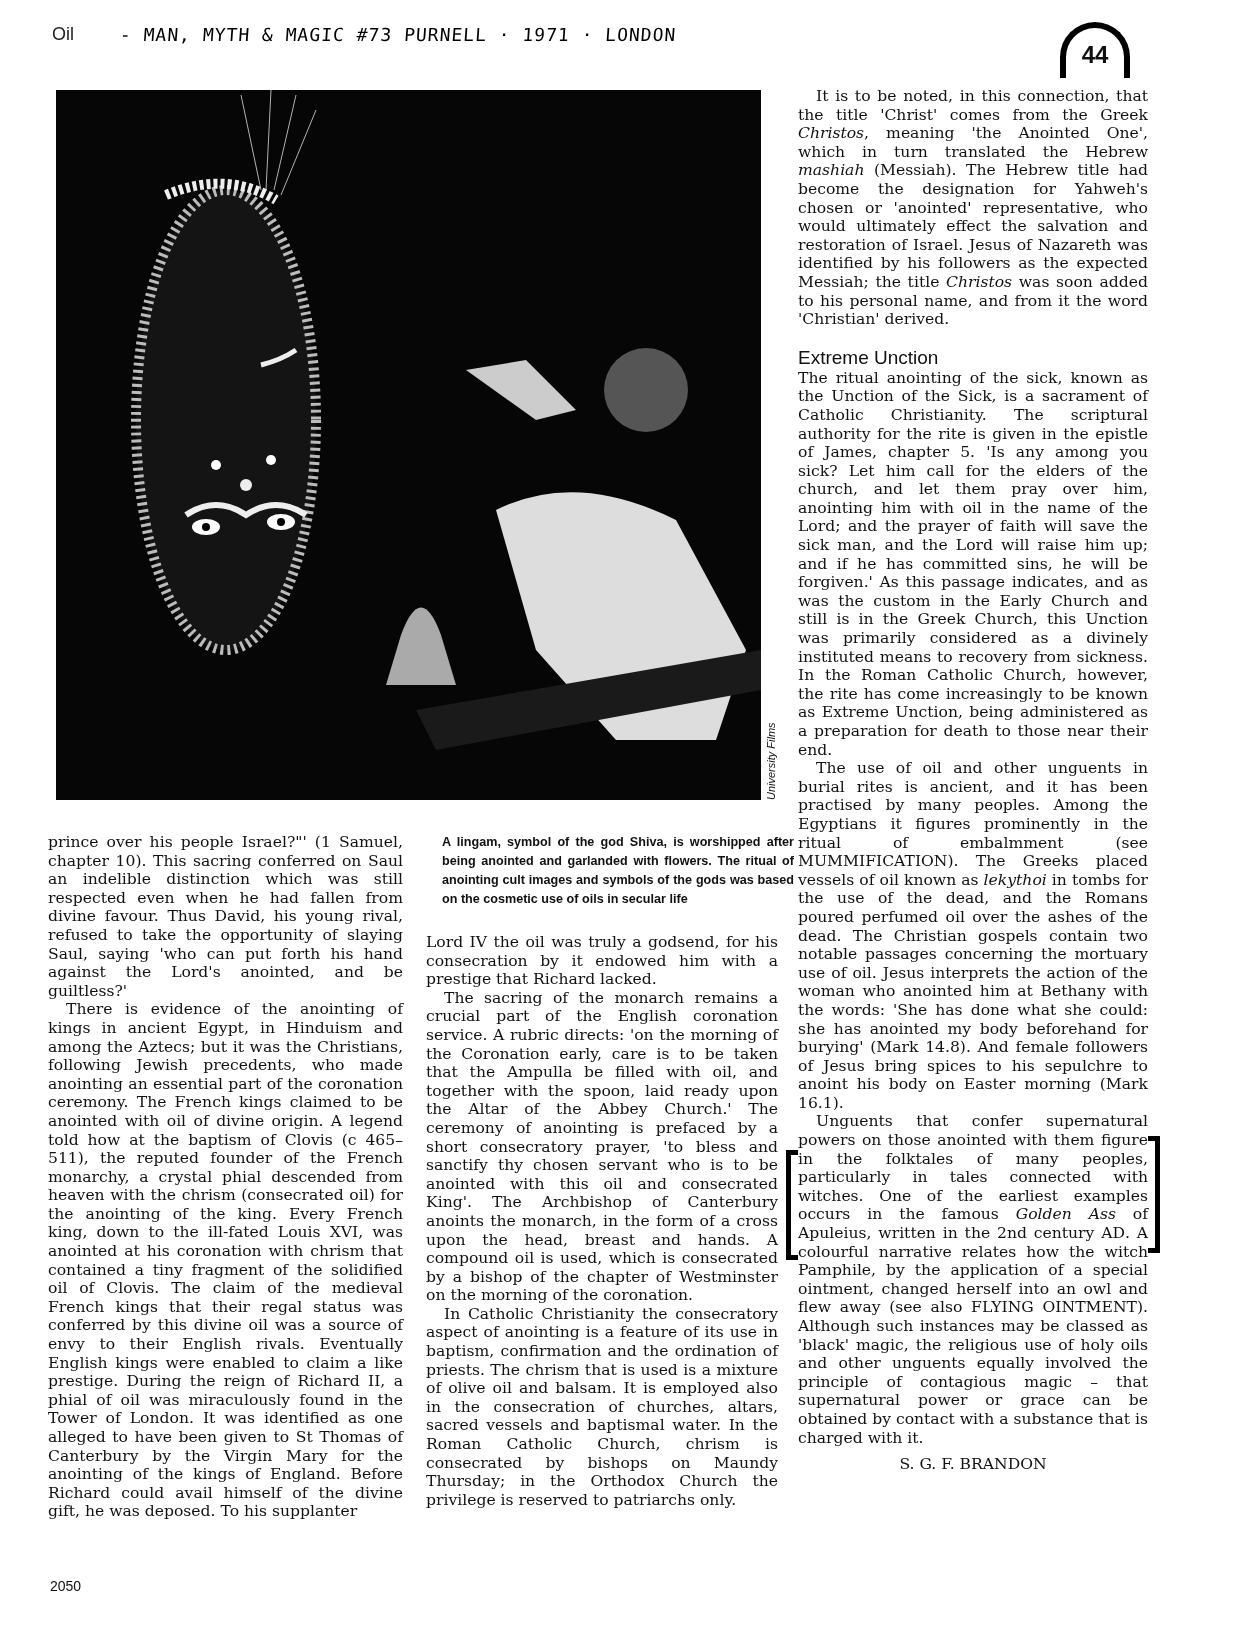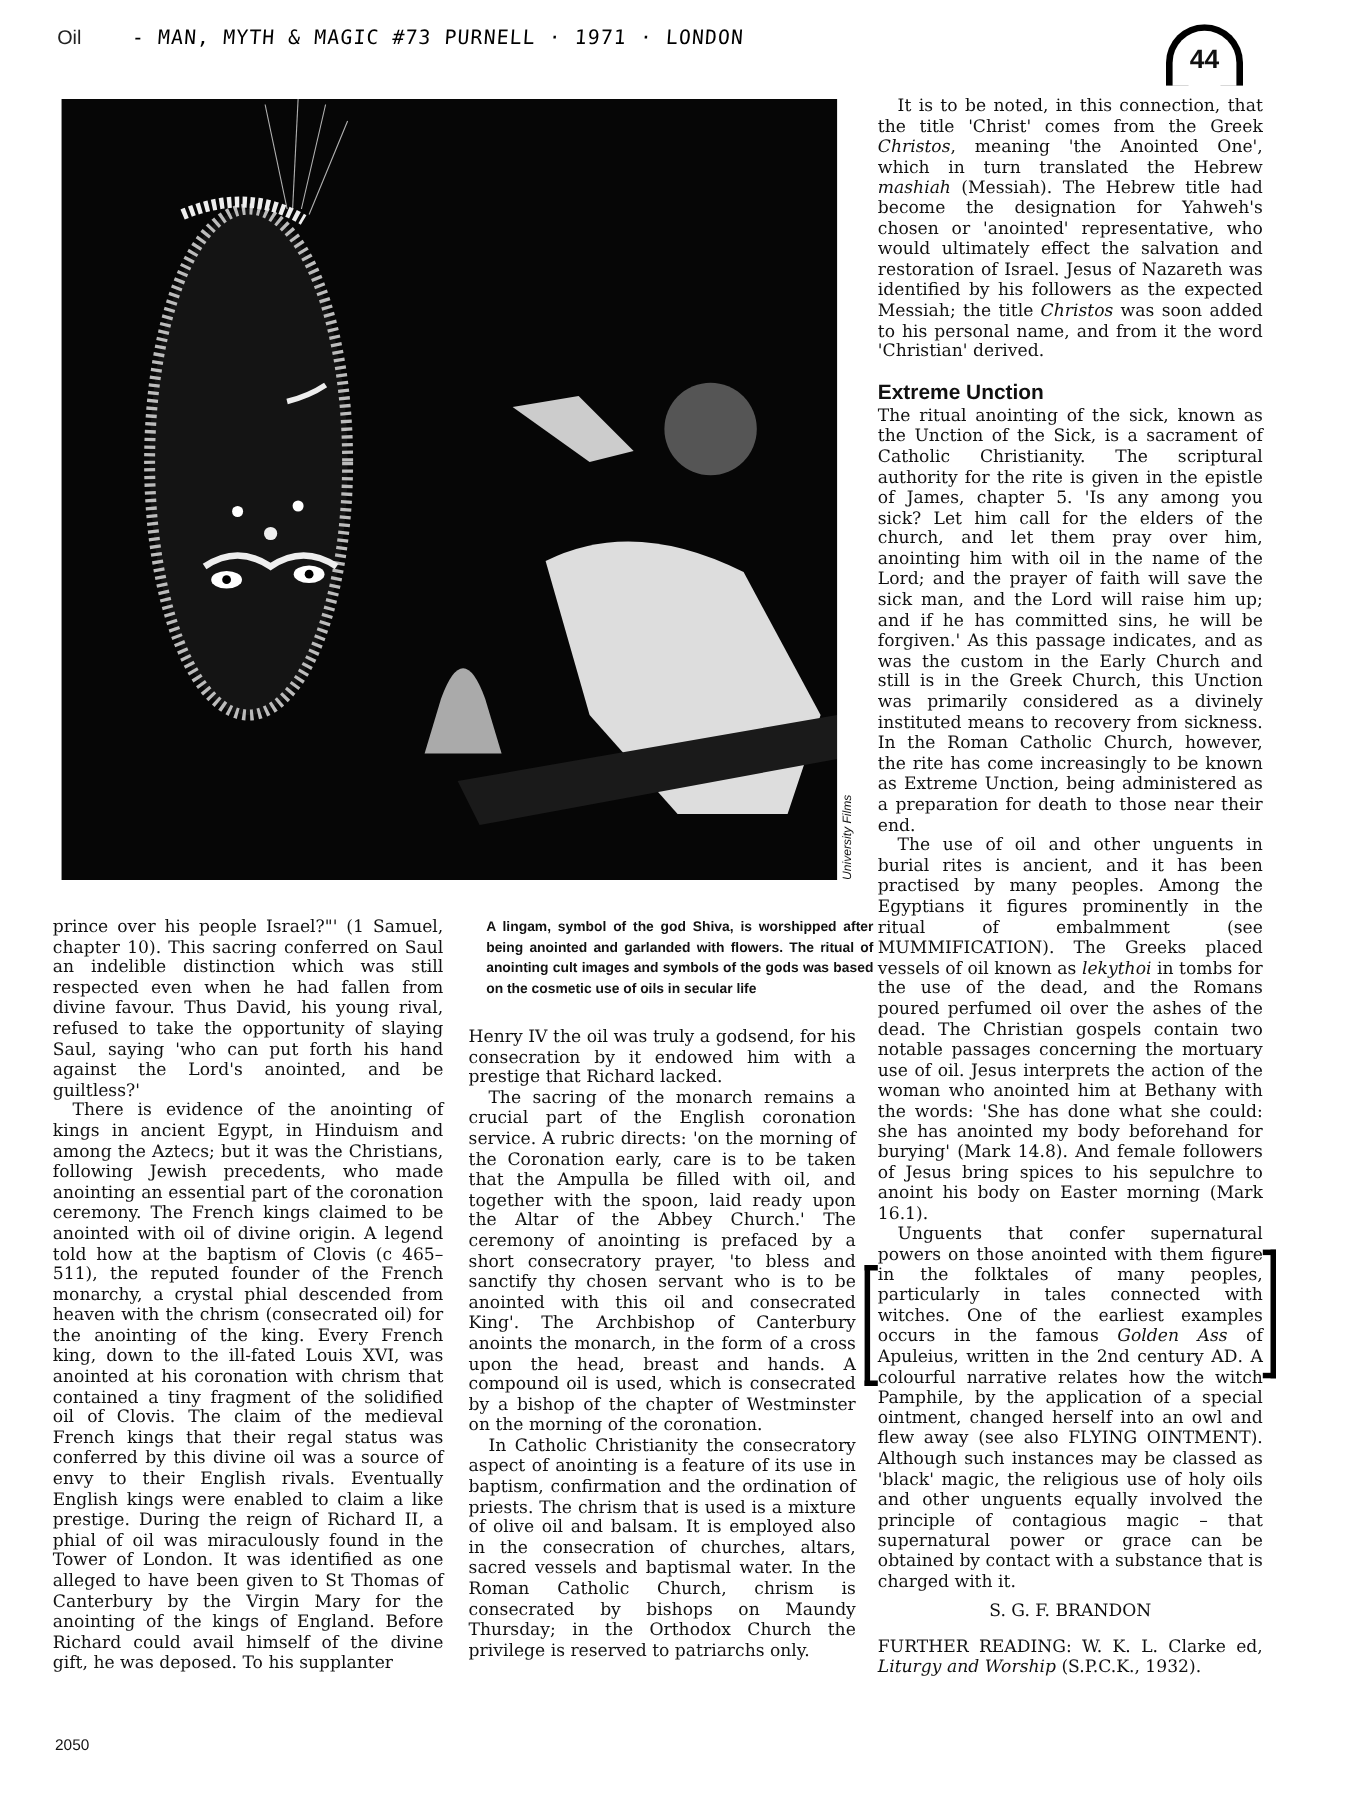--- a/index.html
+++ b/index.html
@@ -11,21 +11,21 @@
   .photo svg { width:100%; height:100%; display:block; }
   .credit { position:absolute; left:765px; top:700px; width:18px; height:100px; }
   .credit span { position:absolute; left:0; top:100px; transform:rotate(-90deg); transform-origin:0 0; font-family:"Liberation Sans",sans-serif; font-style:italic; font-size:11px; white-space:nowrap; }
   .col { position:absolute; font-size:15.6px; line-height:18.6px; text-align:justify; }
   .col p { margin:0; text-indent:0; }
   .col p.ind { text-indent:18px; }
   .c1 { left:48px; top:833px; width:355px; }
   .c2 { left:426px; top:933px; width:352px; }
   .c3 { left:798px; top:87px; width:350px; }
   .caption { position:absolute; left:426px; top:833px; width:352px; font-family:"Liberation Sans",sans-serif; font-weight:bold; font-size:12.6px; line-height:19px; text-align:justify;margin-left:16px; }
-  .heading { font-family:"Liberation Sans",sans-serif; font-weight:bold; font-size:19px; line-height:22px; margin-top:18px !important; }
+  .heading { font-family:"Liberation Sans",sans-serif; font-weight:normal; font-size:19px; line-height:22px; margin-top:18px !important; }
   .sc { font-variant:small-caps; }
   .bracket { position:absolute; border:5px solid #000; box-sizing:border-box; }
   .br-left { left:786px; top:1150px; width:12px; height:110px; border-right:none; }
   .br-right { left:1148px; top:1136px; width:12px; height:117px; border-left:none; }
   .signature { text-align:center; margin-top:8px !important; }
   .further { margin-top:14px !important; }
   .pageno { position:absolute; left:50px; top:1578px; font-family:"Liberation Sans",sans-serif; font-size:14px;text-align:center; }
 </style>
 </head>
 <body>
@@ -66,31 +66,30 @@
   </div>
 
 <div class="col c1">
   <p>prince over his people Israel?"' (1 Samuel, chapter 10). This sacring conferred on Saul an indelible distinction which was still respected even when he had fallen from divine favour. Thus David, his young rival, refused to take the opportunity of slaying Saul, saying 'who can put forth his hand against the Lord's anointed, and be guiltless?'</p>
   <p class="ind">There is evidence of the anointing of kings in ancient Egypt, in Hinduism and among the Aztecs; but it was the Christians, following Jewish precedents, who made anointing an essential part of the coronation ceremony. The French kings claimed to be anointed with oil of divine origin. A legend told how at the baptism of Clovis (c 465–511), the reputed founder of the French monarchy, a crystal phial descended from heaven with the chrism (consecrated oil) for the anointing of the king. Every French king, down to the ill-fated Louis XVI, was anointed at his coronation with chrism that contained a tiny fragment of the solidified oil of Clovis. The claim of the medieval French kings that their regal status was conferred by this divine oil was a source of envy to their English rivals. Eventually English kings were enabled to claim a like prestige. During the reign of Richard II, a phial of oil was miraculously found in the Tower of London. It was identified as one alleged to have been given to St Thomas of Canterbury by the Virgin Mary for the anointing of the kings of England. Before Richard could avail himself of the divine gift, he was deposed. To his supplanter</p>
 </div>
 
 <div class="caption">A lingam, symbol of the god Shiva, is worshipped after being anointed and garlanded with flowers. The ritual of anointing cult images and symbols of the gods was based on the cosmetic use of oils in secular life</div>
 
 <div class="col c2">
-  <p>Henry IV the oil was truly a godsend, for his consecration by it endowed him with a prestige that Richard lacked.</p>
+  <p>Lord IV the oil was truly a godsend, for his consecration by it endowed him with a prestige that Richard lacked.</p>
   <p class="ind">The sacring of the monarch remains a crucial part of the English coronation service. A rubric directs: 'on the morning of the Coronation early, care is to be taken that the Ampulla be filled with oil, and together with the spoon, laid ready upon the Altar of the Abbey Church.' The ceremony of anointing is prefaced by a short consecratory prayer, 'to bless and sanctify thy chosen servant who is to be anointed with this oil and consecrated King'. The Archbishop of Canterbury anoints the monarch, in the form of a cross upon the head, breast and hands. A compound oil is used, which is consecrated by a bishop of the chapter of Westminster on the morning of the coronation.</p>
   <p class="ind">In Catholic Christianity the consecratory aspect of anointing is a feature of its use in baptism, confirmation and the ordination of priests. The chrism that is used is a mixture of olive oil and balsam. It is employed also in the consecration of churches, altars, sacred vessels and baptismal water. In the Roman Catholic Church, chrism is consecrated by bishops on Maundy Thursday; in the Orthodox Church the privilege is reserved to patriarchs only.</p>
 </div>
 
 <div class="col c3">
   <p class="ind"><span>It is to be noted, in this connection, that the title 'Christ' comes from the Greek </span><i>Christos</i><span>, meaning 'the Anointed One', which in turn translated the Hebrew </span><i>mashiah</i><span> (Messiah). The Hebrew title had become the designation for Yahweh's chosen or 'anointed' representative, who would ultimately effect the salvation and restoration of Israel. Jesus of Nazareth was identified by his followers as the expected Messiah; the title </span><i>Christos</i><span> was soon added to his personal name, and from it the word 'Christian' derived.</span></p>
   <p class="heading">Extreme Unction</p>
   <p>The ritual anointing of the sick, known as the Unction of the Sick, is a sacrament of Catholic Christianity. The scriptural authority for the rite is given in the epistle of James, chapter 5. 'Is any among you sick? Let him call for the elders of the church, and let them pray over him, anointing him with oil in the name of the Lord; and the prayer of faith will save the sick man, and the Lord will raise him up; and if he has committed sins, he will be forgiven.' As this passage indicates, and as was the custom in the Early Church and still is in the Greek Church, this Unction was primarily considered as a divinely instituted means to recovery from sickness. In the Roman Catholic Church, however, the rite has come increasingly to be known as Extreme Unction, being administered as a preparation for death to those near their end.</p>
   <p class="ind"><span>The use of oil and other unguents in burial rites is ancient, and it has been practised by many peoples. Among the Egyptians it figures prominently in the ritual of embalmment (see </span><span class="sc">MUMMIFICATION</span><span>). The Greeks placed vessels of oil known as </span><i>lekythoi</i><span> in tombs for the use of the dead, and the Romans poured perfumed oil over the ashes of the dead. The Christian gospels contain two notable passages concerning the mortuary use of oil. Jesus interprets the action of the woman who anointed him at Bethany with the words: 'She has done what she could: she has anointed my body beforehand for burying' (Mark 14.8). And female followers of Jesus bring spices to his sepulchre to anoint his body on Easter morning (Mark 16.1).</span></p>
   <p class="ind"><span>Unguents that confer supernatural powers on those anointed with them figure in the folktales of many peoples, particularly in tales connected with witches. One of the earliest examples occurs in the famous </span><i>Golden Ass</i><span> of Apuleius, written in the 2nd century </span><span class="sc">AD</span><span>. A colourful narrative relates how the witch Pamphile, by the application of a special ointment, changed herself into an owl and flew away (see also </span><span class="sc">FLYING OINTMENT</span><span>). Although such instances may be classed as 'black' magic, the religious use of holy oils and other unguents equally involved the principle of contagious magic – that supernatural power or grace can be obtained by contact with a substance that is charged with it.</span></p>
   <p class="signature">S. G. F. BRANDON</p>
-  <p class="further"><span class="sc">FURTHER READING:</span><span> W. K. L. Clarke ed, </span><i>Liturgy and Worship</i><span> (S.P.C.K., 1932).</span></p>
 </div>
 
 <div class="bracket br-left"></div>
 <div class="bracket br-right"></div>
 
 <div class="pageno">2050</div>
 
 </body></html>

